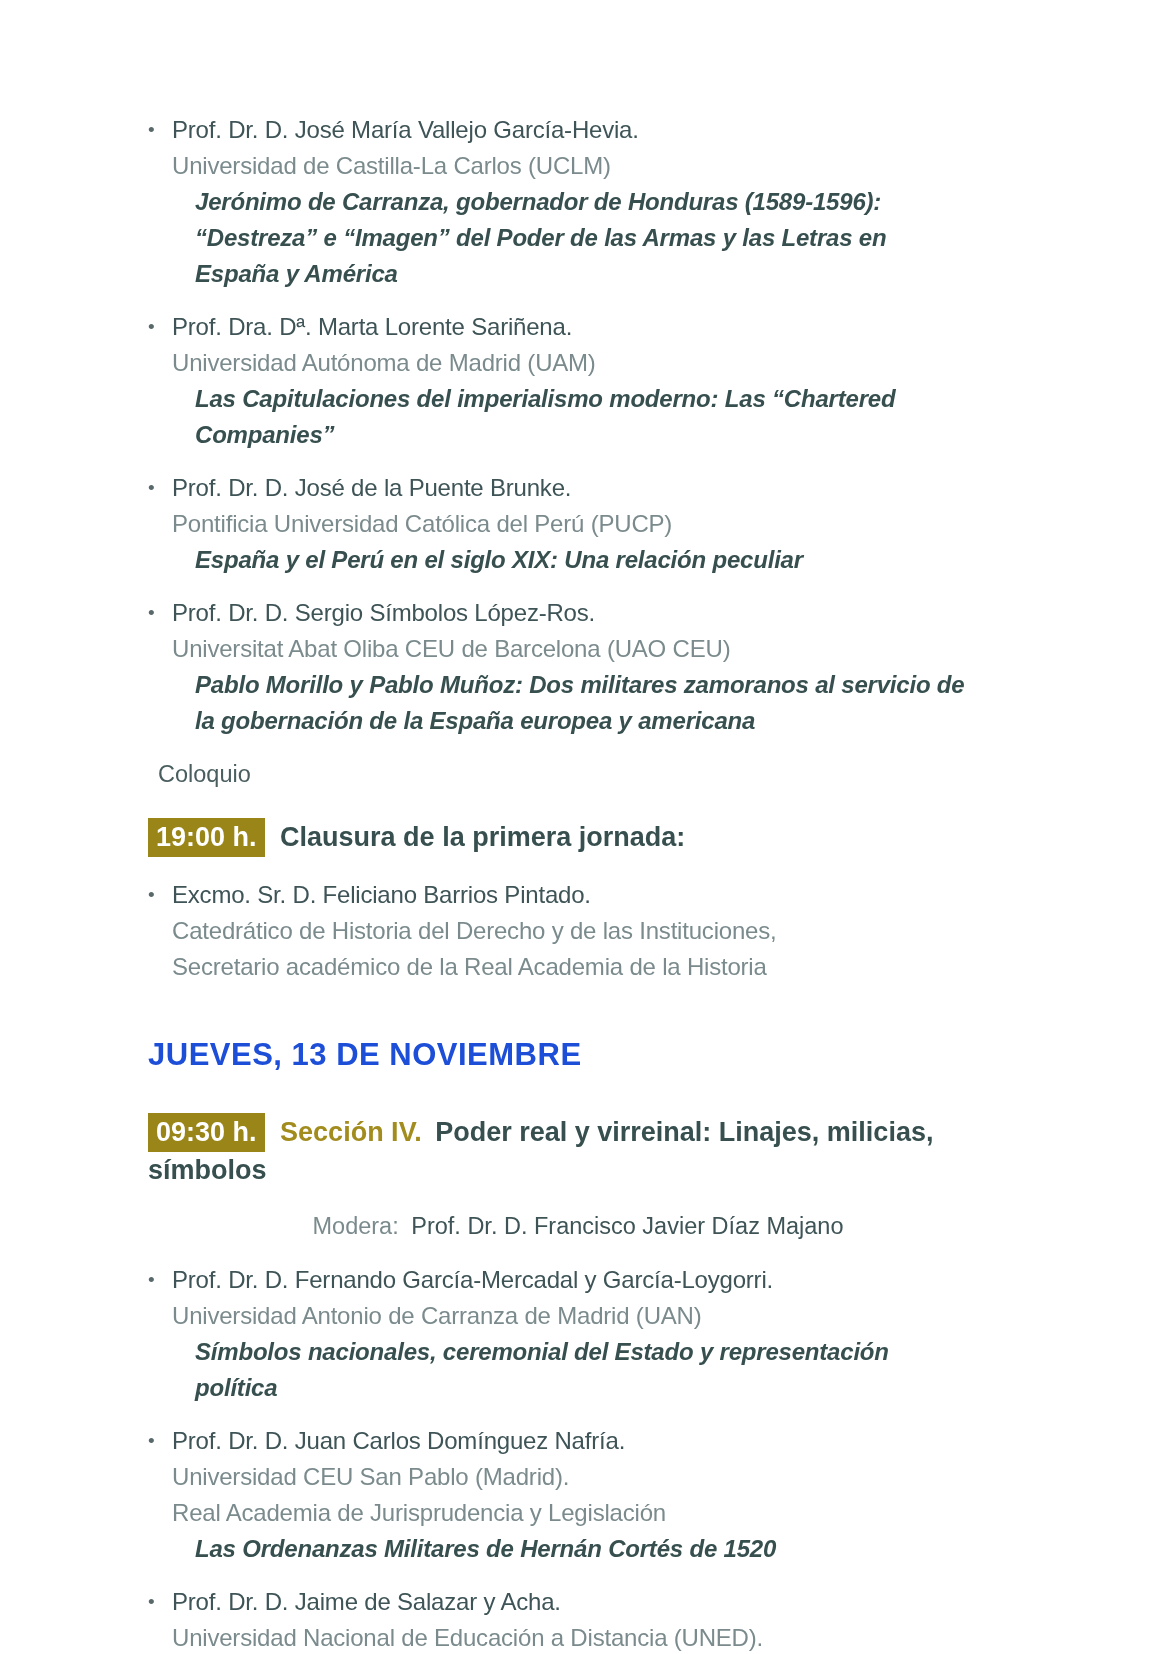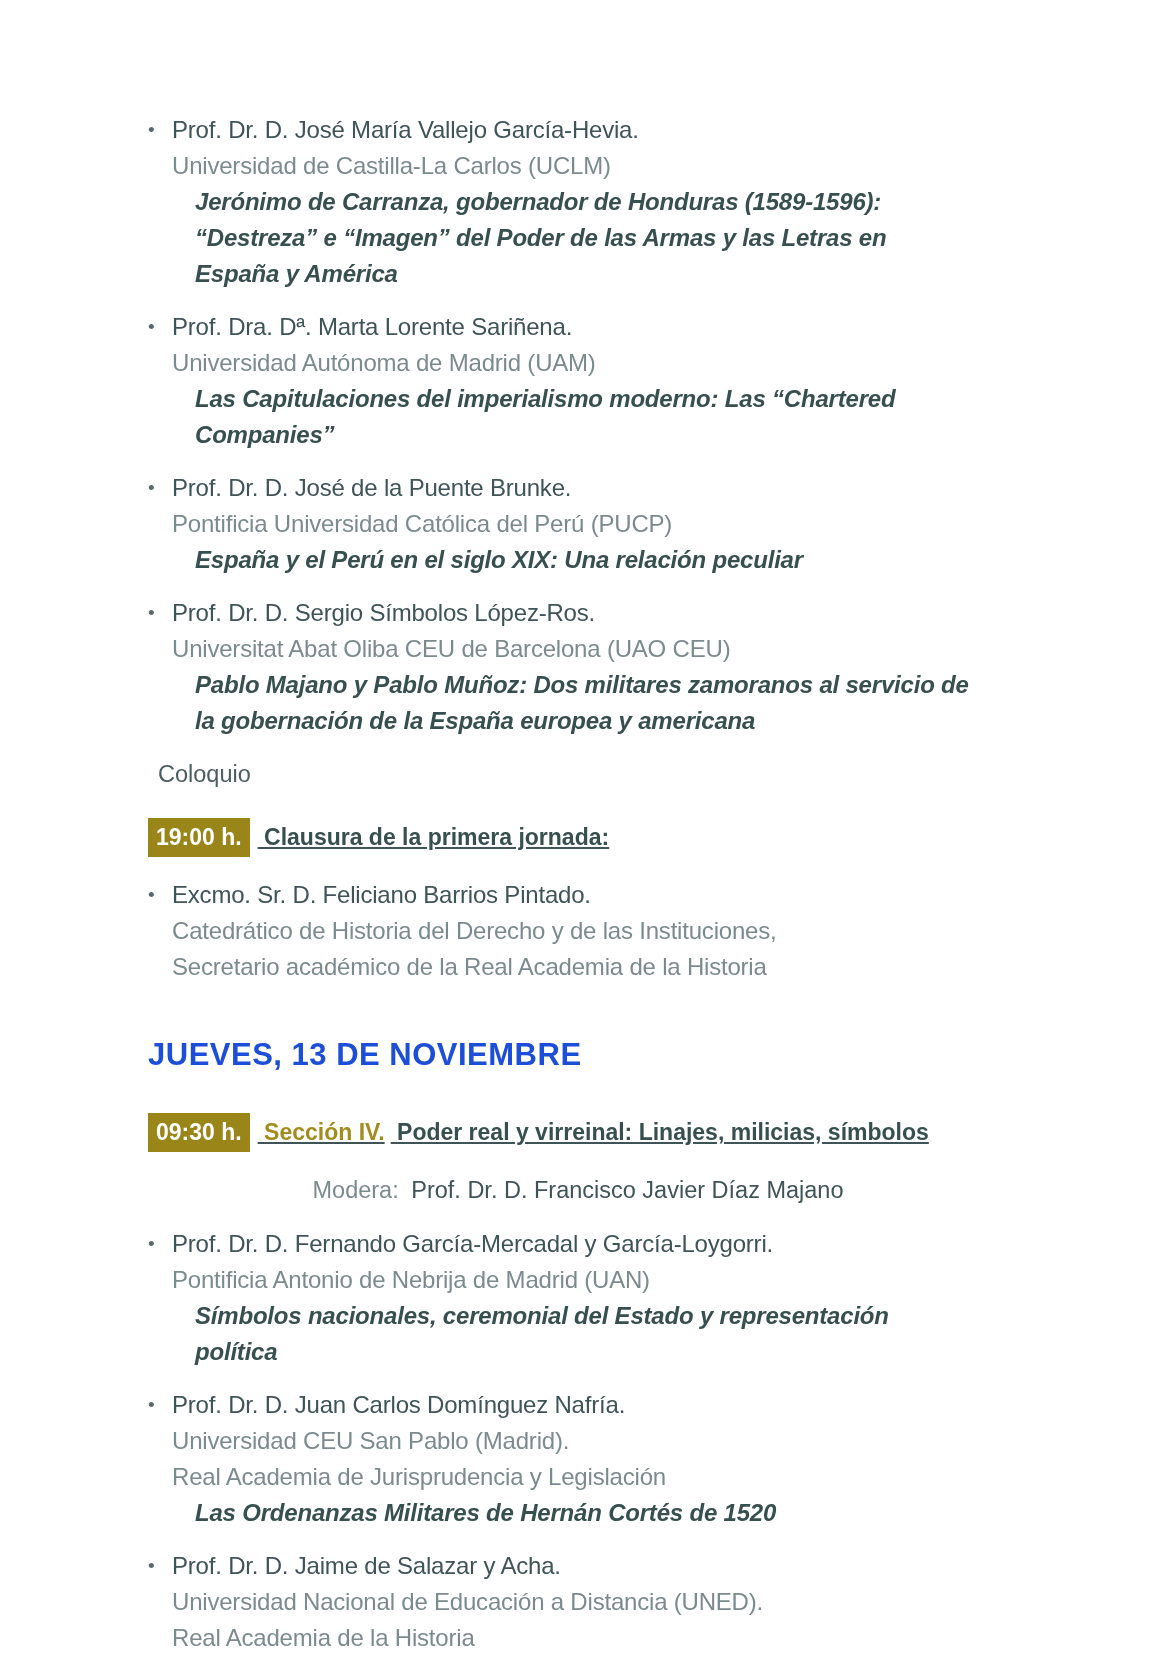--- a/index.html
+++ b/index.html
@@ -50,23 +50,22 @@
     margin-left:23px;
   }
   .plain-line{
     font-size:23.5px;
     line-height:36px;
     color:#4a5e60;
     margin:6px 0 26px 10px;
   }
   .time-heading{
     margin:0 0 20px 0;
-    font-size:23px;
-    line-height:36px;
-    text-decoration:underline;
+    font-size:27px;
+    line-height:36px;
   }
   .time-badge{
     display:inline-block;
     background:#9a8519;
     color:#ffffff;
     font-weight:700;
     padding:1px 8px 2px 8px;
     margin-right:8px;
   }
   .heading-bold{
@@ -131,21 +130,21 @@
         <div class="affil">Pontificia Universidad Católica del Perú (PUCP)</div>
         <div class="paper-title">España y el Perú en el siglo XIX: Una relación peculiar</div>
       </div>
     </div>
 
     <div class="speaker">
       <span class="bullet">•</span>
       <div class="speaker-body">
         <div class="name">Prof. Dr. D. Sergio Símbolos López-Ros.</div>
         <div class="affil">Universitat Abat Oliba CEU de Barcelona (UAO CEU)</div>
-        <div class="paper-title">Pablo Majano y Pablo Muñoz: Dos militares zamoranos al servicio de la gobernación de la España europea y americana</div>
+        <div class="paper-title">Pablo Morillo y Pablo Muñoz: Dos militares zamoranos al servicio de la gobernación de la España europea y americana</div>
       </div>
     </div>
 
     <div class="plain-line">Coloquio</div>
 
     <div class="time-heading">
       <span class="time-badge">19:00 h.</span>
       <span class="heading-bold">Clausura de la primera jornada:</span>
     </div>
 
@@ -168,21 +167,21 @@
 
     <div class="modera-line">
       <span class="modera-label">Modera:</span>
       <span class="modera-name">Prof. Dr. D. Francisco Javier Díaz Majano</span>
     </div>
 
     <div class="speaker">
       <span class="bullet">•</span>
       <div class="speaker-body">
         <div class="name">Prof. Dr. D. Fernando García-Mercadal y García-Loygorri.</div>
-        <div class="affil">Pontificia Antonio de Nebrija de Madrid (UAN)</div>
+        <div class="affil">Universidad Antonio de Carranza de Madrid (UAN)</div>
         <div class="paper-title">Símbolos nacionales, ceremonial del Estado y representación política</div>
       </div>
     </div>
 
     <div class="speaker">
       <span class="bullet">•</span>
       <div class="speaker-body">
         <div class="name">Prof. Dr. D. Juan Carlos Domínguez Nafría.</div>
         <div class="affil">Universidad CEU San Pablo (Madrid).</div>
         <div class="affil">Real Academia de Jurisprudencia y Legislación</div>

